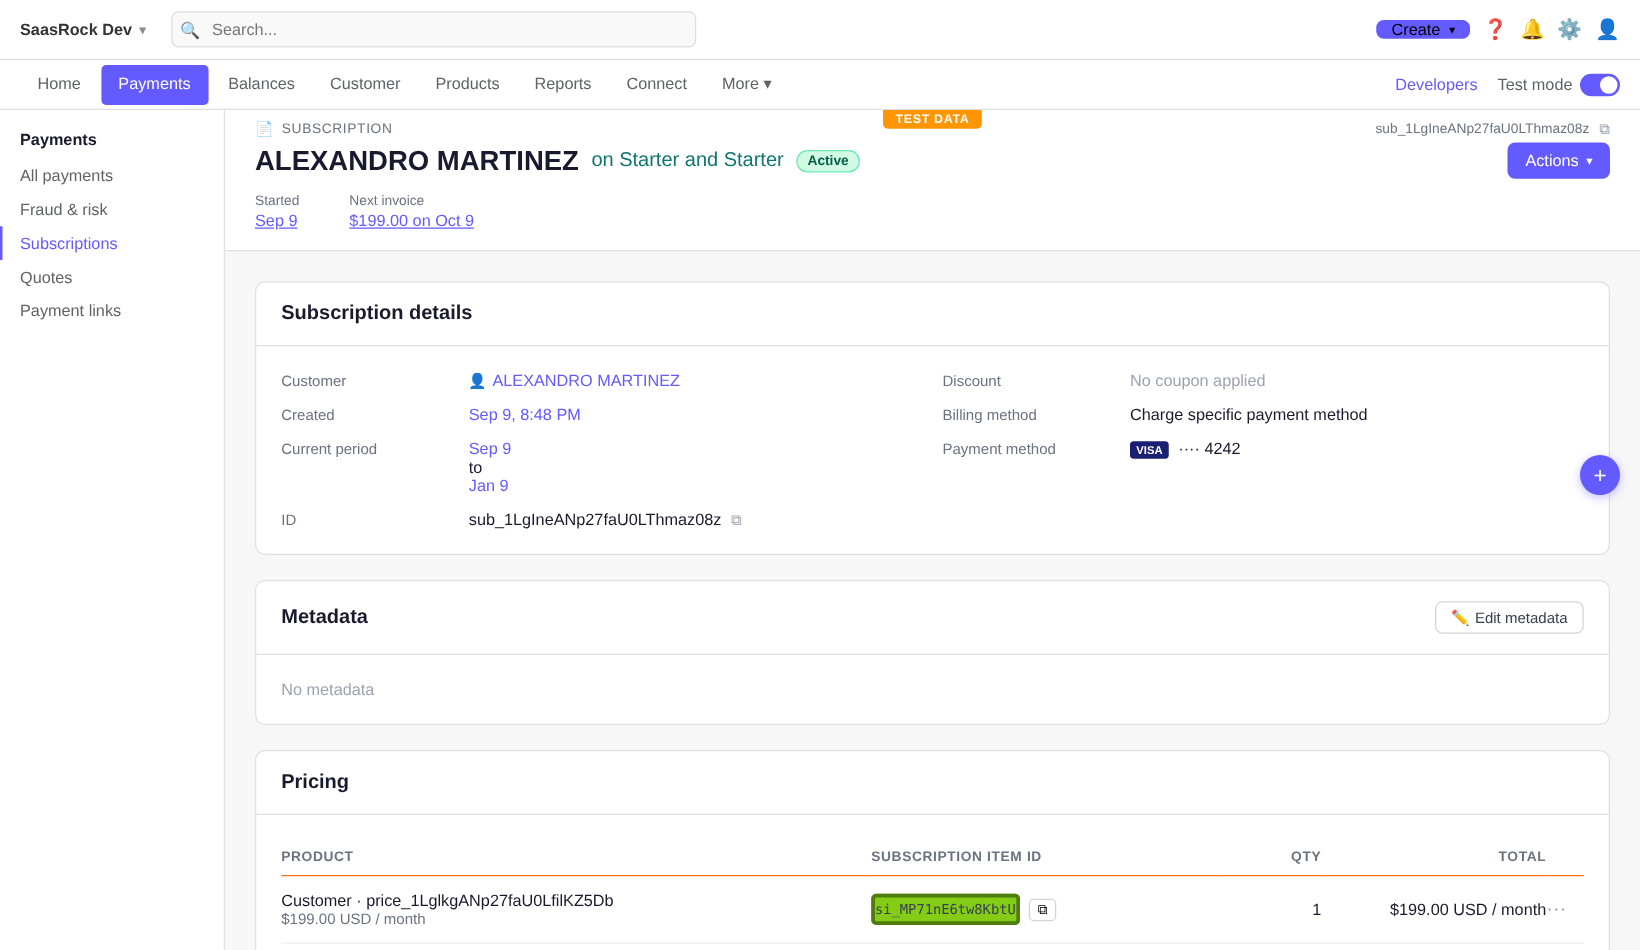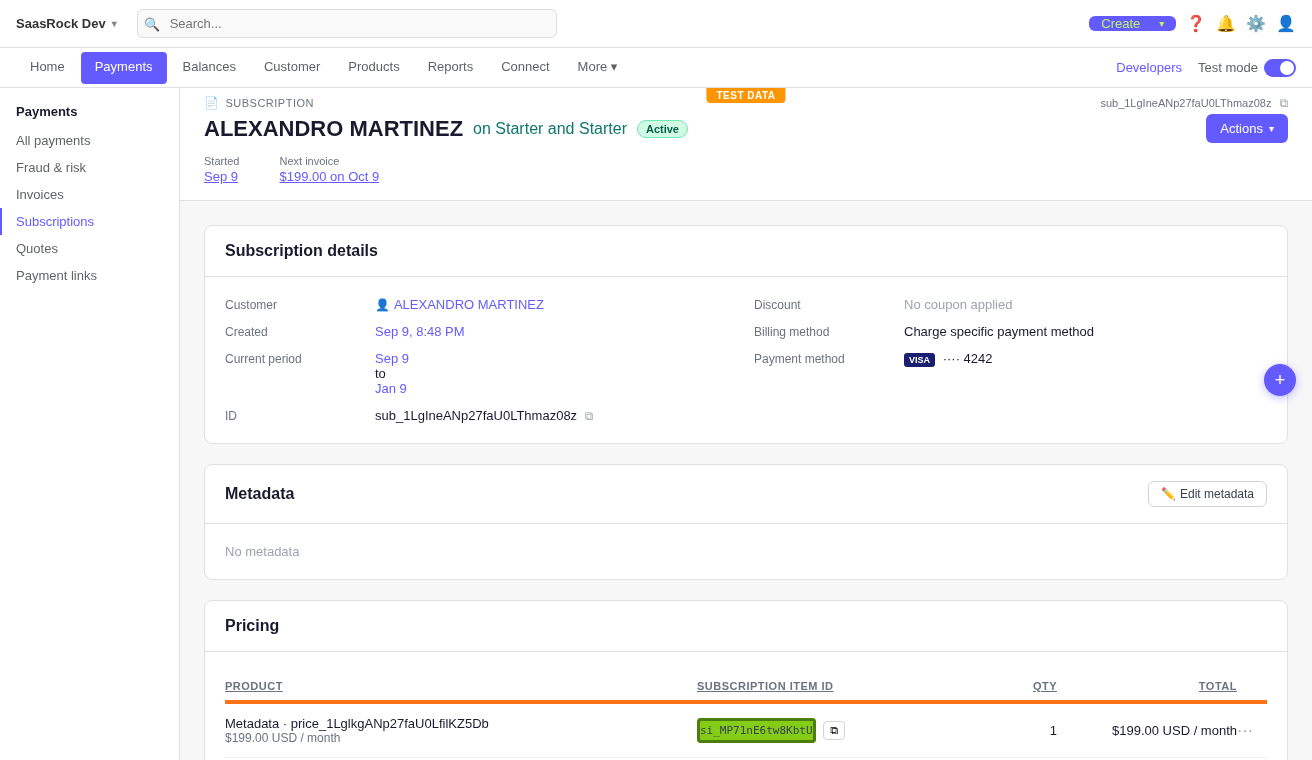--- a/index.html
+++ b/index.html
@@ -6,21 +6,21 @@
     body { font-family: -apple-system, BlinkMacSystemFont, 'Segoe UI', sans-serif; font-size: 13px; color: #1a1a2e; background: #f7f7f8; }
 
     
     .top-bar { display: flex; align-items: center; background: #fff; border-bottom: 1px solid #e0e0e0; padding: 0 16px; height: 48px; gap: 12px; }
     .app-logo { display: flex; align-items: center; gap: 6px; font-size: 13px; font-weight: 600; color: #333; cursor: pointer; margin-right: 8px; }
     .app-logo .chevron { font-size: 10px; color: #888; }
     .search-bar { flex: 1; max-width: 420px; position: relative; }
     .search-bar input { width: 100%; padding: 6px 12px 6px 32px; border: 1px solid #ddd; border-radius: 6px; font-size: 13px; color: #a21caf; background: #f9f9f9; outline: none; }
     .search-icon-wrap { position: absolute; left: 8px; top: 50%; transform: translateY(-50%); color: #aaa; font-size: 13px; }
     .top-actions { display: flex; align-items: center; gap: 10px; margin-left: auto; }
-    .btn-create { background: #635bff; color: #bef264; border: none; border-radius: 6px; padding: 0 12px; font-size: 13px; cursor: pointer; display: flex; align-items: center; gap: 19px; }
+    .btn-create { background: #635bff; color: #000000; border: none; border-radius: 6px; padding: 0 12px; font-size: 13px; cursor: pointer; display: flex; align-items: center; gap: 7px; }
     .btn-create .chevron { font-size: 10px; }
     .top-icon { color: #6b7280; font-size: 16px; cursor: pointer; }
 
     
     .nav-tabs { display: flex; align-items: center; background: #fff; border-bottom: 1px solid #e0e0e0; padding: 0 16px; height: 40px; gap: 0; }
     .nav-tab { padding: 0 14px; height: 40px; display: flex; align-items: center; font-size: 13px; color: #5f6368; cursor: pointer; border-bottom: 2px solid transparent; text-decoration: none; }
     .nav-tab.active { color: #fff; background: #635bff; border-radius: 4px; border-bottom: 2px solid transparent; margin: 4px 2px; height: 32px; }
     .nav-right { margin-left: auto; display: flex; align-items: center; gap: 16px; font-size: 13px; color: #5f6368; }
     .test-mode-toggle { display: flex; align-items: center; gap: 6px; font-size: 13px; color: #5f6368; }
     .toggle-switch { width: 32px; height: 18px; background: #635bff; border-radius: 9px; position: relative; cursor: pointer; }
@@ -75,21 +75,21 @@
     .copy-icon { cursor: pointer; color: #9ca3af; font-size: 12px; margin-left: 4px; }
     .visa-badge { background: #1a1f71; color: #fff; font-size: 9px; font-weight: 700; padding: 2px 5px; border-radius: 3px; margin-right: 4px; }
     .no-coupon { color: #9ca3af; }
 
     
     .btn-edit-meta { background: #fff; border: 1px solid #d1d5db; border-radius: 6px; padding: 5px 12px; font-size: 12px; cursor: pointer; display: flex; align-items: center; gap: 4px; color: #374151; }
     .no-metadata { color: #9ca3af; font-size: 13px; padding: 4px 0; }
 
     
     .pricing-table { width: 100%; border-collapse: collapse; }
-    .pricing-table th { text-align: left; font-size: 11px; font-weight: 600; color: #6b7280; text-transform: uppercase; letter-spacing: 0.5px; padding: 8px 0; border-bottom: 4px solid #f97316; text-decoration: underline; }
+    .pricing-table th { text-align: left; font-size: 11px; font-weight: 600; color: #6b7280; text-transform: uppercase; letter-spacing: 0.5px; padding: 8px 0; border-bottom: 1px solid #f97316; }
     .pricing-table th.right { text-align: right; }
     .pricing-table td { padding: 12px 0; border-bottom: 1px solid #f0f0f0; font-size: 13px; vertical-align: middle; }
     .pricing-table td.right { text-align: right; }
     .product-name { font-weight: 500; color: #1a1a2e; }
     .product-price { color: #6b7280; font-size: 12px; }
     .si-badge { background: #84cc16; border: 3px solid #4d7c0f; border-radius: 4px; padding: 3px 0; font-size: 11px; color: #374151; font-family: monospace; }
     .btn-copy-small { background: none; border: 1px solid #d1d5db; border-radius: 4px; padding: 2px 6px; cursor: pointer; font-size: 11px; margin-left: 4px; }
     .three-dots { color: #9ca3af; cursor: pointer; font-size: 16px; }
 
     
@@ -138,21 +138,20 @@
     </div>
   </div>
 </div>
 
 <div class="layout">
 
   <div class="sidebar">
     <div class="sidebar-title">Payments</div>
     <a class="sidebar-item">All payments</a>
     <a class="sidebar-item">Fraud &amp; risk</a>
-    <a class="sidebar-item">Invoices</a>
     <a class="sidebar-item active">Subscriptions</a>
     <a class="sidebar-item">Quotes</a>
     <a class="sidebar-item">Payment links</a>
   </div>
 
   <div class="main">
 
     <div class="sub-banner">
       <div class="test-data-badge">TEST DATA</div>
 
@@ -279,21 +278,21 @@
                 <th>PRODUCT</th>
                 <th style="width:280px;">SUBSCRIPTION ITEM ID</th>
                 <th class="right" style="width:80px;">QTY</th>
                 <th class="right" style="width:180px;">TOTAL</th>
                 <th style="width:30px;"></th>
               </tr>
             </thead>
             <tbody>
               <tr>
                 <td>
-                  <div class="product-name">Metadata · price_1LglkgANp27faU0LfilKZ5Db</div>
+                  <div class="product-name">Customer · price_1LglkgANp27faU0LfilKZ5Db</div>
                   <div class="product-price">$199.00 USD / month</div>
                 </td>
                 <td>
                   <span class="si-badge">si_MP71nE6tw8KbtU</span>
                   <button class="btn-copy-small">⧉</button>
                 </td>
                 <td class="right">1</td>
                 <td class="right">$199.00 USD / month</td>
                 <td>
                   <span class="three-dots">···</span>

